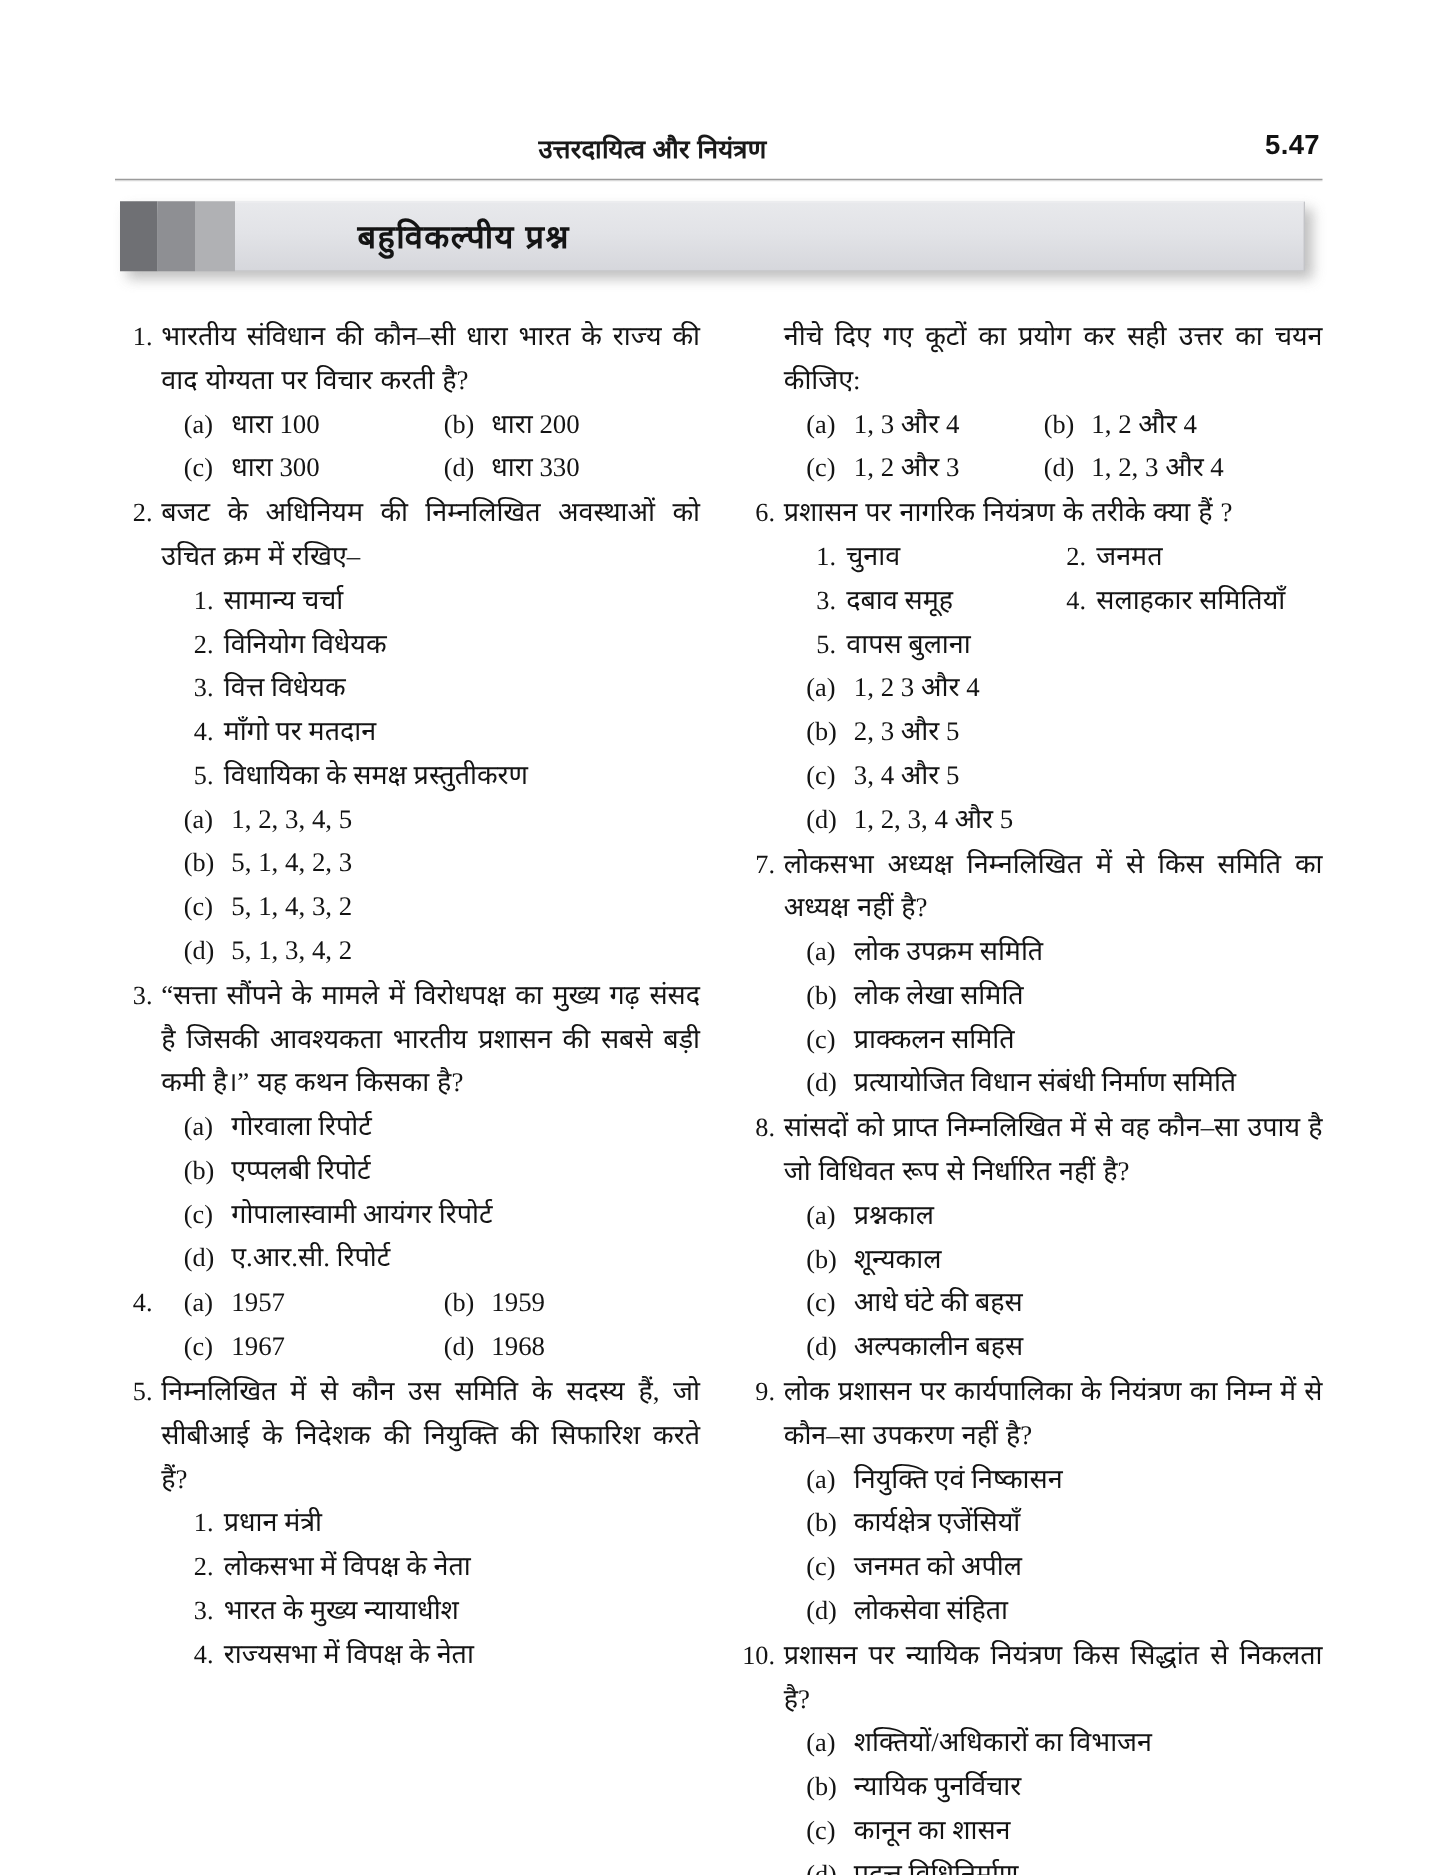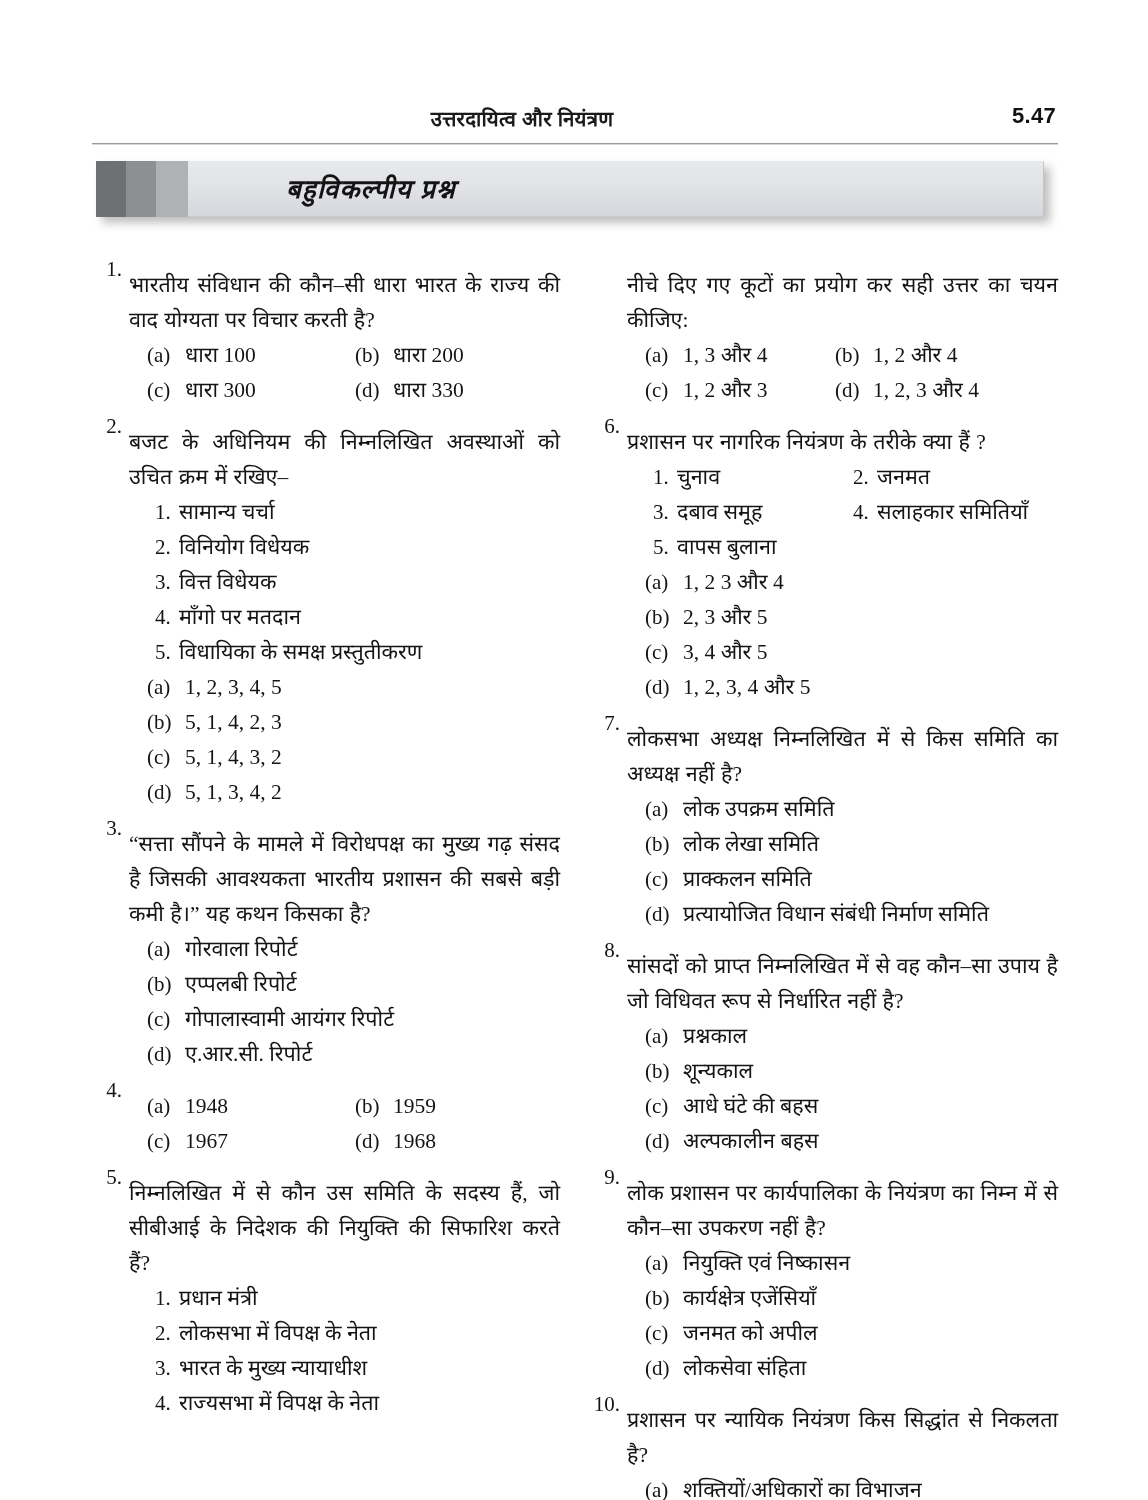--- a/index.html
+++ b/index.html
@@ -108,21 +108,20 @@
     left: 190px;
     top: 0;
     height: 56px;
     line-height: 56px;
     font-family: "Liberation Sans", "DejaVu Sans", sans-serif;
     font-size: 26px;
     font-weight: 700;
     color: #141414;
     letter-spacing: 1.2px;
     white-space: nowrap;
-    font-style: italic;
   }
 
   
   .columns {
     position: absolute;
     left: 92px;
     top: 252px;
     width: 966px;
     display: flex;
     gap: 30px;
@@ -144,21 +143,20 @@
     text-align: right;
     padding-right: 7px;
     font-size: 21px;
     line-height: 35px;
     color: #141414;
     font-family: "Liberation Serif", "DejaVu Serif", serif;
   }
   .q-body {
     flex: 1 1 auto;
     min-width: 0;
-    margin-top: 16px;
   }
   .q-stem {
     font-size: 21.5px;
     line-height: 35px;
     color: #141414;
     text-align: justify;
     text-align-last: left;
     word-spacing: 1px;
   }
   .q-stem.nojust { text-align: center; }
@@ -361,21 +359,21 @@
         </div>
       </div>
 
       <div class="q">
         <div class="q-num">4.</div>
         <div class="q-body">
           <div class="opts">
             <div class="opt-pair">
               <div class="opt-cell first">
                 <span class="opt-lbl">(a)</span>
-                <span class="opt-text">1948</span>
+                <span class="opt-text">1957</span>
               </div>
               <div class="opt-cell">
                 <span class="opt-lbl">(b)</span>
                 <span class="opt-text">1959</span>
               </div>
             </div>
             <div class="opt-pair">
               <div class="opt-cell first">
                 <span class="opt-lbl">(c)</span>
                 <span class="opt-text">1967</span>

